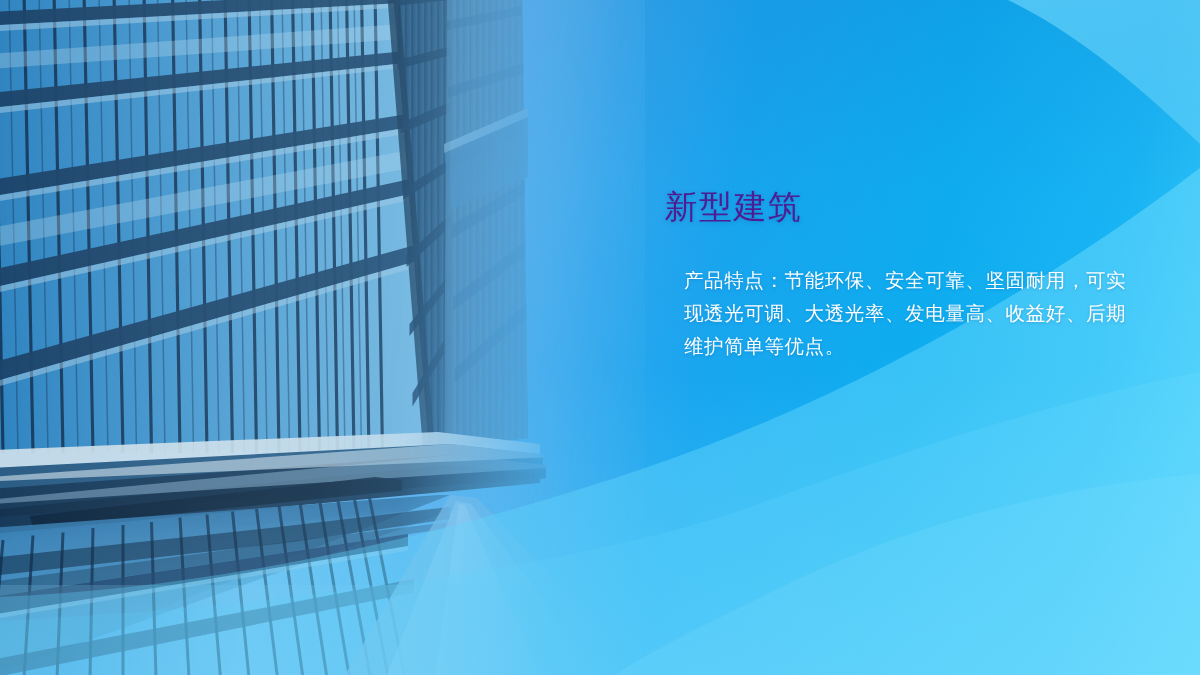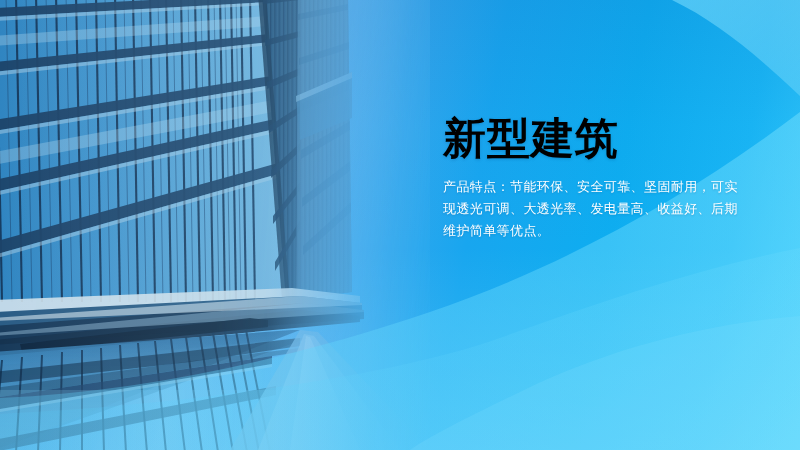--- a/index.html
+++ b/index.html
@@ -46,37 +46,38 @@
     mask-image:linear-gradient(95deg,
        rgba(0,0,0,1) 0%,rgba(0,0,0,1) 52%,rgba(0,0,0,0.92) 63%,
        rgba(0,0,0,0.55) 76%,rgba(0,0,0,0.18) 88%,rgba(0,0,0,0) 100%);
   }
 
   
   .text-block{
     position:absolute;left:443px;top:118px;width:350px;
   }
   .headline{
-    color:#000000;
-    font-size:43px;
+    color:#4c1d95;
+    font-size:22px;
     line-height:40px;
     letter-spacing:1px;
-    font-weight:700;
+    font-weight:400;
     white-space:nowrap;
     text-shadow:0 1px 3px rgba(10,70,130,0.28);
   }
   .headline .l2{display:block;}
   .subcopy{
     margin-top:18px;
     color:#ffffff;
     font-size:13px;
     line-height:22px;
     letter-spacing:0.4px;
     width:306px;
     text-shadow:0 1px 2px rgba(10,70,130,0.25);
+    margin-left:13px;
   }
 </style>
 </head>
 <body>
 
 <div id="slide">
 
   <div class="bg-base2"></div>
   <div class="bg-vert"></div>
 

